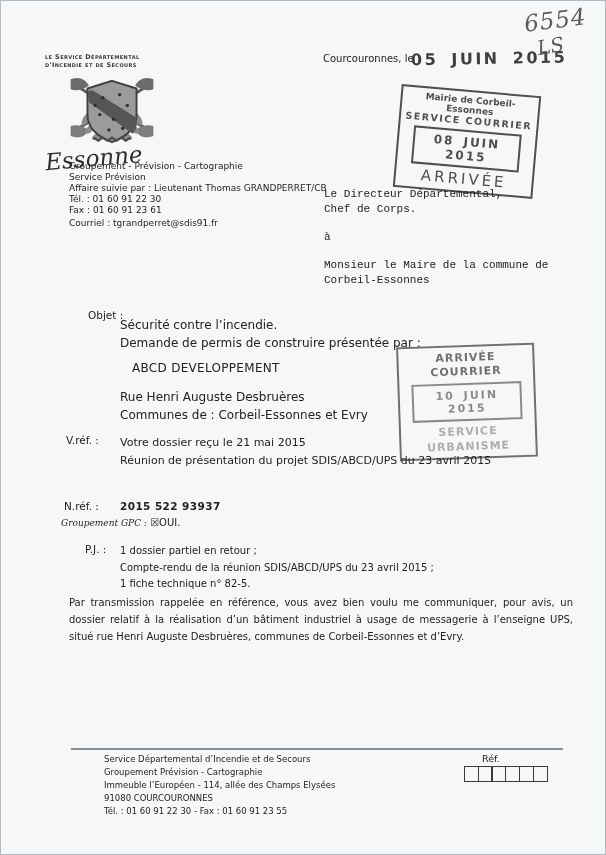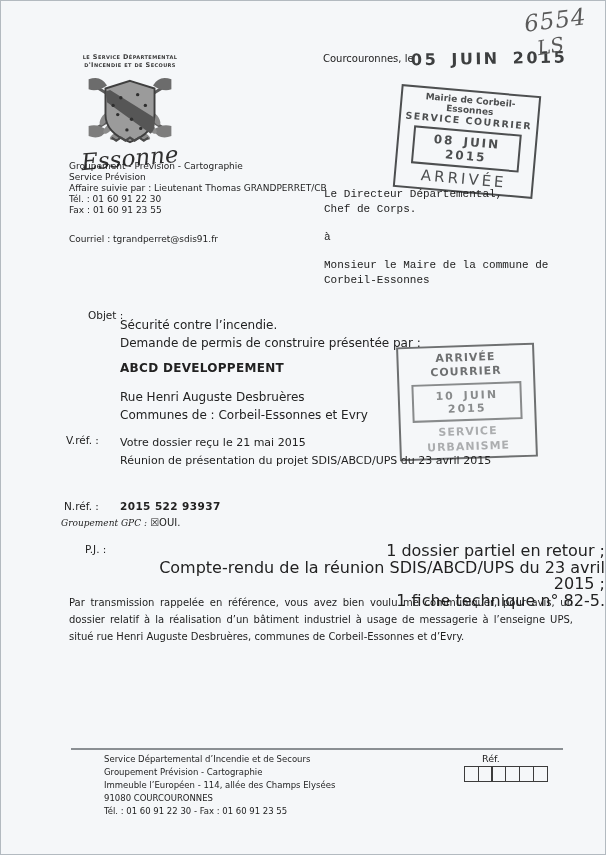--- a/index.html
+++ b/index.html
@@ -3,30 +3,30 @@
 <meta charset="utf-8">
 <style>
   html,body{margin:0;padding:0;background:#e8e8e8;}
   .page{
     position:relative;width:606px;height:855px;margin:0 auto;
     background:#f5f7f9;border:1px solid #b3bac0;box-sizing:border-box;
     font-family:"DejaVu Sans",sans-serif;color:#222;overflow:hidden;
   }
   .abs{position:absolute;}
   
-  .logo-block{left:62px;top:52px;width:134px;text-align:center;}
+  .logo-block{left:44px;top:52px;width:134px;text-align:left;}
   .logo-caption{font-size:6.5px;font-weight:bold;font-variant:small-caps;
     letter-spacing:.4px;color:#3a3a3a;line-height:8px;}
   .coat{margin:2px auto 0;display:block;}
   .logo-script{font-family:"DejaVu Serif",serif;font-style:italic;font-size:23px;
     color:#2f2f2f;transform:rotate(-5deg);display:inline-block;margin-top:-4px;}
   
   .sender{left:68px;top:160px;font-size:9px;line-height:11px;color:#1e1e1e;}
   .sender div{white-space:nowrap;}
-  .sender .mail{margin-top:18px;}
+  .sender .mail{margin-top:2px;}
   
   .place{left:322px;top:52px;font-size:10px;}
   .date-stamp{left:410px;top:48px;font-size:16px;font-weight:bold;
     letter-spacing:2.5px;word-spacing:5px;color:#3d3f40;transform:rotate(-1deg);}
   
   .hand{font-family:"DejaVu Serif",serif;font-style:italic;color:#5a5a5a;}
   .hand-num{left:523px;top:6px;font-size:23px;transform:rotate(-7deg);letter-spacing:1px;}
   .hand-ini{left:536px;top:33px;font-size:20px;transform:rotate(-10deg);}
   
   .stamp{box-sizing:border-box;text-align:center;background:rgba(255,255,255,0);}
@@ -43,30 +43,30 @@
   .stamp2 .date-box{border:2px solid #5c5e5f;width:106px;margin:4px auto 3px;
     font-size:11px;font-weight:bold;letter-spacing:2px;word-spacing:3px;padding:4px 0;opacity:.8;}
   .stamp2 .l2{font-size:11px;font-weight:bold;letter-spacing:1px;opacity:.55;line-height:15px;}
   
   .recipient{left:323px;top:186px;font-size:11px;line-height:15px;font-family:Liberation Mono, monospace;}
   .recipient .gap{height:13px;}
   
   .ref-label{font-size:10.5px;}
   .objet-label{left:75px;top:308px;margin-left:12px;}
   .objet{left:119px;top:315px;font-size:12px;line-height:18px;}
-  .objet .company{font-weight:bold;margin-top:7px;letter-spacing:.3px;}
+  .objet .company{font-weight:normal;margin-top:7px;letter-spacing:.3px;margin-left:12px;}
   .objet .addr1{margin-top:11px;}
   .vref-label{left:65px;top:433px;}
   .vref{left:119px;top:433px;font-size:11px;line-height:17.5px;}
   .nref-label{left:63px;top:499px;}
   .nref-value{left:119px;top:499px;font-size:10.5px;font-weight:bold;letter-spacing:.4px;}
   .archivage{left:60px;top:516px;font-size:10px;}
   .archivage .alabel{font-family:"DejaVu Serif",serif;font-style:italic;font-size:9px;}
   .pj-label{left:84px;top:542px;}
-  .pj{left:119px;top:542px;font-size:16px;line-height:16.5px;text-align:right;}
+  .pj{left:119px;top:542px;font-size:10px;line-height:16.5px;}
   
   .body-par{left:68px;top:593px;width:504px;font-size:10px;line-height:17px;
     text-align:justify;color:#1d1d1d;}
   
   .footer-rule{left:70px;top:747px;width:492px;height:2px;background:#8a8f93;}
   .footer-text{left:103px;top:752px;width:410px;text-align:left;font-size:8.5px;
     line-height:13px;color:#1e1e1e;}
   .ref-box-label{left:481px;top:752px;font-size:9.5px;}
   .ref-cells{left:464px;top:765px;display:flex;}
   .ref-cell{width:15px;height:16px;border:1.2px solid #3c3c3c;margin-left:-1.2px;
@@ -114,21 +114,21 @@
       <path d="M36,86 l6,4 l6,-4 l6,4 l6,-4 l6,4 l6,-4 l6,4 l6,-4" stroke="#4a4a4a" stroke-width="3" fill="none"></path>
     </svg>
     <span class="logo-script">Essonne</span>
   </div>
 
   <div class="abs sender">
     <div>Groupement - Prévision - Cartographie</div>
     <div>Service Prévision</div>
     <div>Affaire suivie par : Lieutenant Thomas GRANDPERRET/CB</div>
     <div>Tél. : 01 60 91 22 30</div>
-    <div>Fax : 01 60 91 23 55</div>
+    <div>Fax : 01 60 91 23 61</div>
     <div class="mail">Courriel : tgrandperret@sdis91.fr</div>
   </div>
 
   <div class="abs place">Courcouronnes, le</div>
   <div class="abs date-stamp">05 JUIN 2015</div>
 
   <div class="abs hand hand-num">6554</div>
   <div class="abs hand hand-ini">LS</div>
 
   <div class="abs stamp stamp1">

